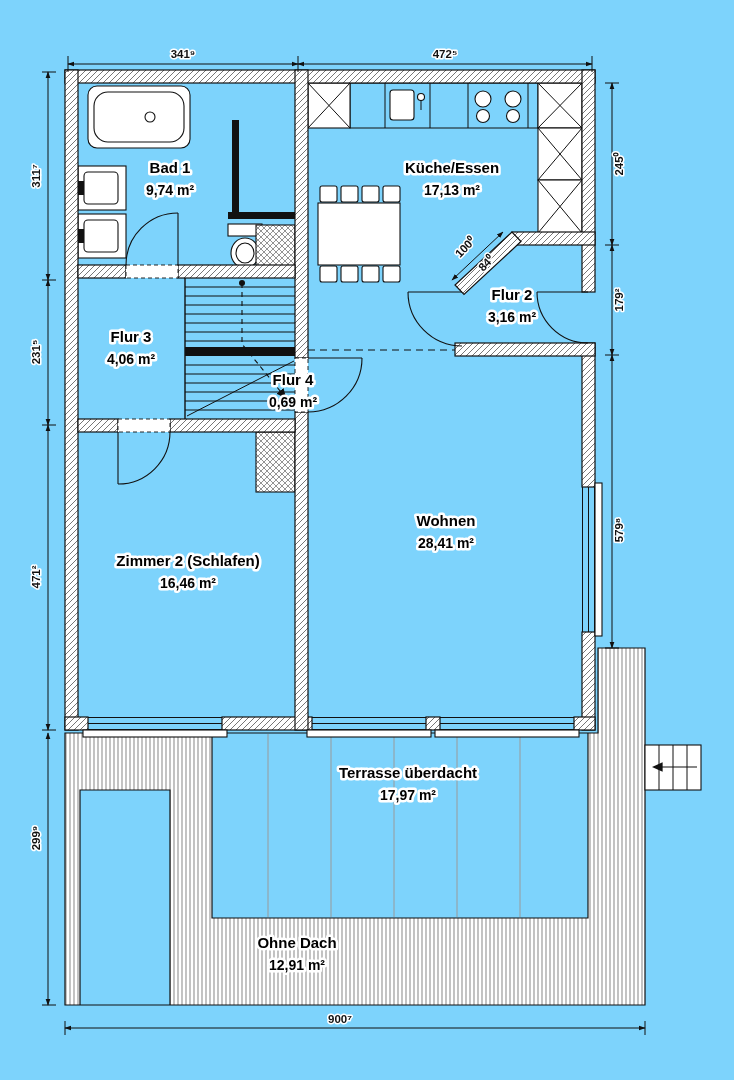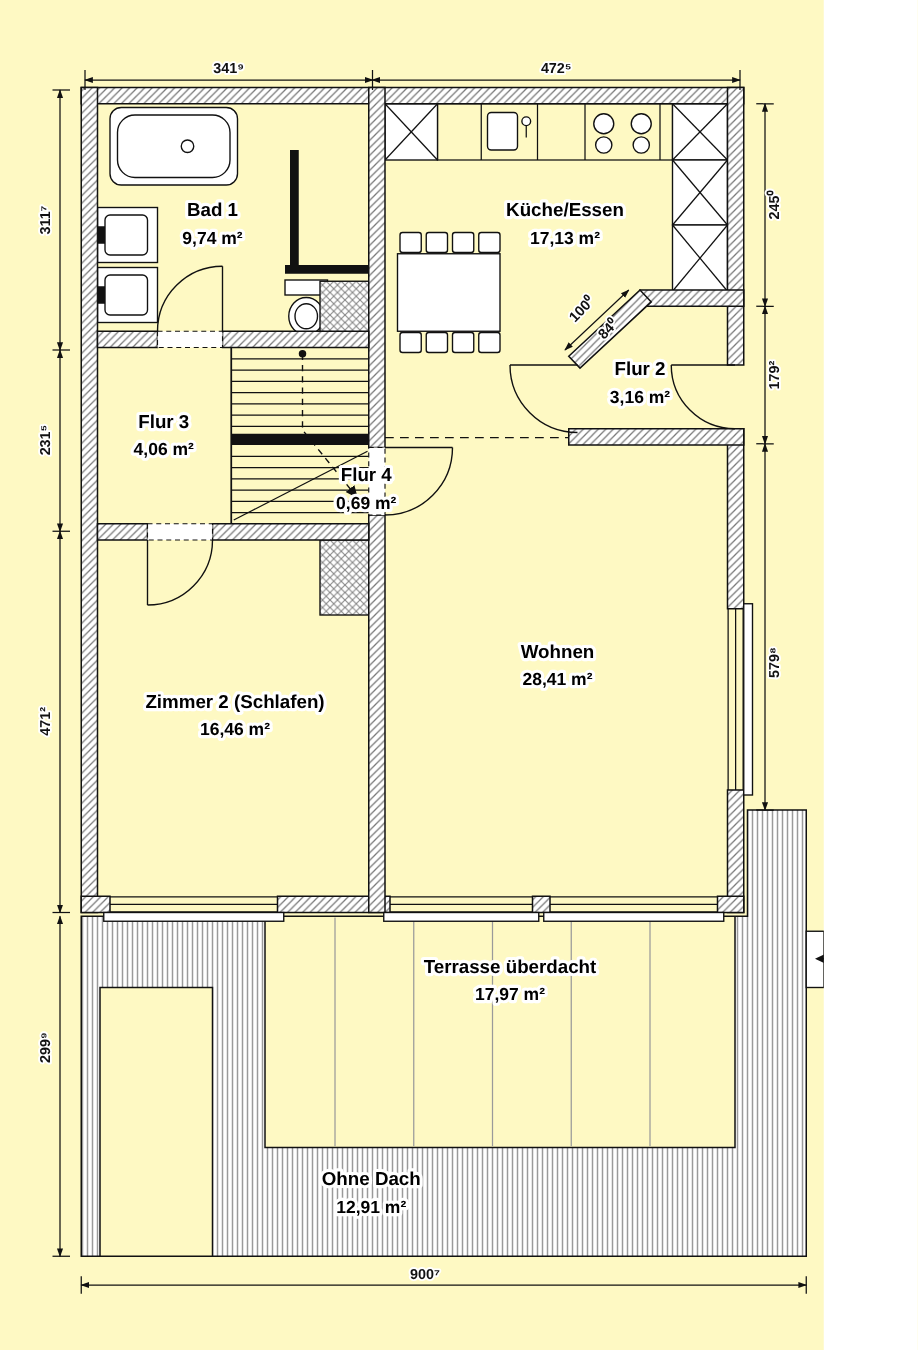--- a/index.html
+++ b/index.html
@@ -1,16 +1,16 @@
 <!DOCTYPE html>
 <html><head>
 <meta charset="utf-8">
 <style>
   html,body{margin:0;padding:0;background:#fff;}
-  .stage{position:relative;width:659px;height:1080px;background:#fef9c3;overflow:hidden;
+  .stage{position:relative;width:734px;height:1080px;background:#7dd3fc;overflow:hidden;
          font-family:"Liberation Sans",sans-serif;}
   svg{display:block;}
   .wall{fill:url(#hatch);stroke:#111;stroke-width:1.2;}
   .thin{fill:none;stroke:#111;stroke-width:1;}
   .thin2{fill:none;stroke:#111;stroke-width:1.4;}
   .fixt{fill:#fff;stroke:#111;stroke-width:1.1;}
   .blackbar{fill:#111;stroke:none;}
   .dashed{fill:#fff;stroke:#111;stroke-width:0.9;stroke-dasharray:4 3;}
   .dashline{fill:none;stroke:#111;stroke-width:1;stroke-dasharray:7 5;}
   .walk{fill:none;stroke:#111;stroke-width:1.1;stroke-dasharray:5 4;}

